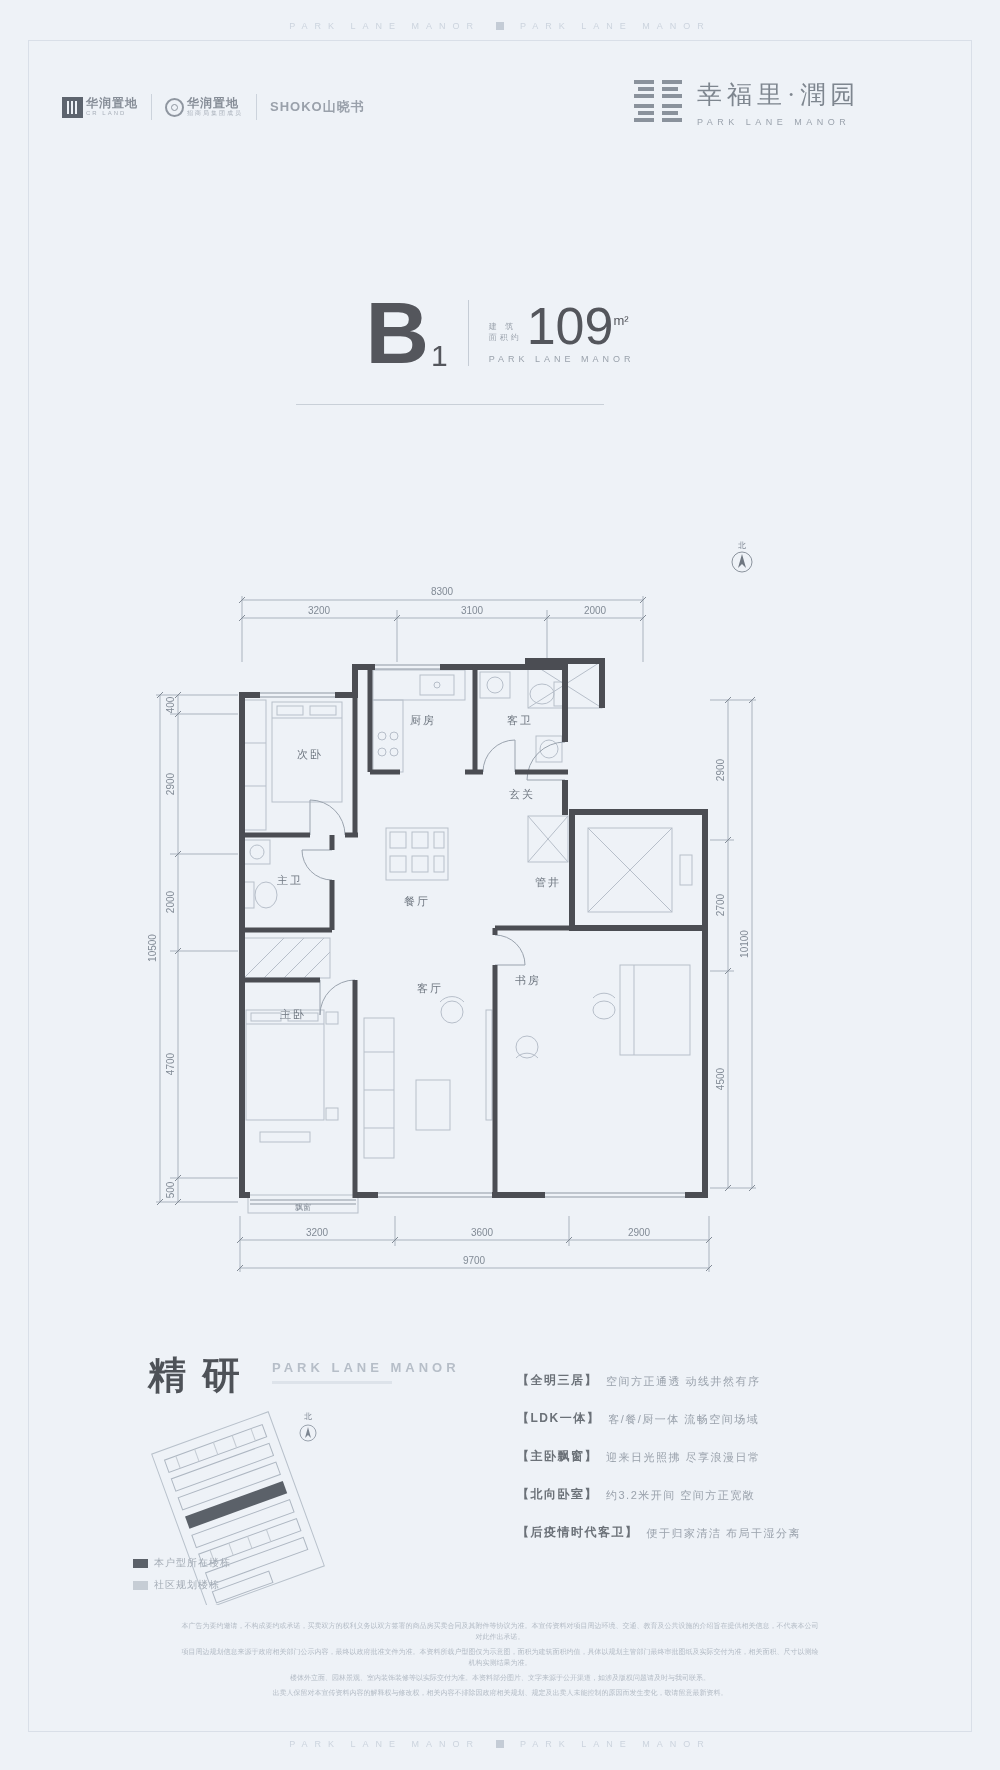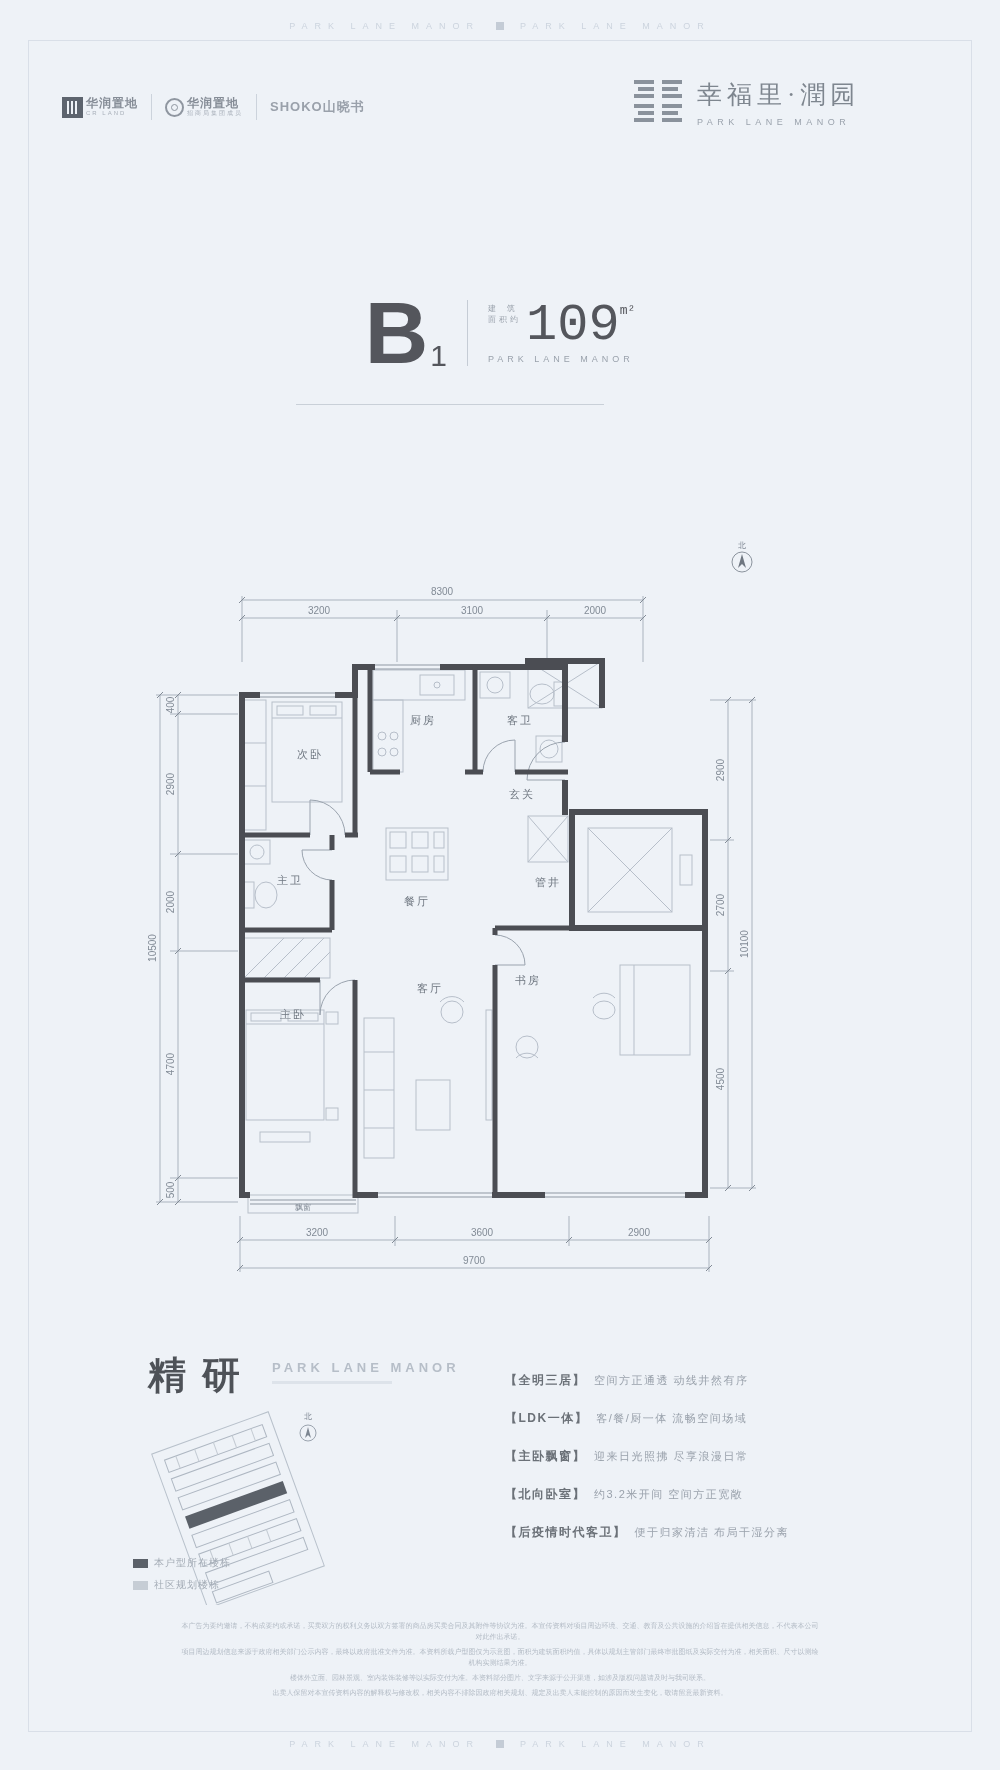--- a/index.html
+++ b/index.html
@@ -27,21 +27,21 @@
   .brand{position:absolute;left:632px;top:76px;display:flex;align-items:center;gap:13px;}
   .brand-text{display:flex;flex-direction:column;}
   .brand-cn{font-size:25px;letter-spacing:5px;color:#7e868f;font-family:"Liberation Serif","DejaVu Serif",serif;}
   .brand-en{font-size:9px;letter-spacing:4.5px;color:#9ba3ad;margin-top:6px;}
   
   .unit{position:absolute;left:0;right:0;top:296px;display:flex;justify-content:center;align-items:center;gap:20px;}
   .unit-code{font-size:88px;font-weight:bold;color:#54565c;line-height:0.85;display:flex;align-items:flex-end;}
   .unit-code sub{font-size:30px;font-weight:normal;line-height:1;margin-left:2px;}
   .unit-div{width:1px;height:66px;background:#c5ccd5;}
   .unit-right{display:flex;flex-direction:column;}
-  .unit-arearow{display:flex;align-items:flex-start;font-family:Liberation Mono, monospace;}
+  .unit-arearow{display:flex;align-items:flex-end;}
   .unit-arealabel{font-size:8px;color:#9aa2ac;line-height:11px;letter-spacing:3px;margin-right:5px;margin-bottom:7px;}
   .unit-areanum{font-size:52px;color:#54565c;line-height:0.9;}
   .unit-areaunit{font-size:13px;color:#54565c;margin-bottom:22px;}
   .unit-brand{font-size:9px;letter-spacing:4px;color:#9aa2ac;margin-top:4px;}
   .unit-line{position:absolute;left:296px;right:396px;top:404px;width:308px;height:1px;background:#c9d0d8;margin:0 auto;}
   .layoutrow{position:absolute;left:0;right:0;top:416px;display:flex;justify-content:center;align-items:center;gap:17px;}
   .layoutrow .seg{font-size:27px;letter-spacing:7px;color:#555960;font-weight:500;}
   .layoutrow .sep{width:1px;height:22px;background:#b9c1ca;}
   
   .plan{position:absolute;left:130px;top:540px;}
@@ -49,21 +49,21 @@
   .dimtxt{font-size:10px;fill:#828b96;}
   .roomtxt{font-size:11px;fill:#6f7781;letter-spacing:2px;}
   .tinytxt{font-size:8px;fill:#828b96;}
   
   .refine{position:absolute;left:148px;top:1350px;display:flex;align-items:flex-start;gap:16px;font-weight:bold;}
   .refine-cn{font-size:38px;letter-spacing:16px;color:#4e5258;font-family:"Liberation Serif","DejaVu Serif",serif;}
   .refine-col{display:flex;flex-direction:column;margin-top:10px;}
   .refine-en{font-size:13px;letter-spacing:4px;color:#b6bec8;}
   .refine-sub{width:120px;height:3px;background:#dde3ea;margin-top:6px;}
   .features{position:absolute;left:505px;top:1372px;width:320px;}
-  .feat{display:flex;align-items:center;margin-bottom:21px;white-space:nowrap;}
+  .feat{display:flex;align-items:flex-end;margin-bottom:21px;white-space:nowrap;margin-left:12px;}
   .feat-tag{font-size:12px;color:#6b7178;font-weight:bold;letter-spacing:1.5px;}
   .feat-desc{font-size:11px;color:#9aa2ac;margin-left:8px;letter-spacing:1.5px;}
   .siteplan{position:absolute;left:138px;top:1405px;}
   .legend{position:absolute;left:133px;top:1556px;display:flex;flex-direction:column;gap:8px;}
   .legend-item{display:flex;align-items:center;gap:6px;}
   .legend-sw{width:15px;height:9px;}
   .legend-sw.dark{background:#5b6169;} .legend-sw.light{background:#c6cdd5;}
   .legend-label{font-size:10px;color:#a3abb5;letter-spacing:1px;}
   .disclaimer{position:absolute;left:180px;right:180px;top:1620px;text-align:center;}
   .disclaimer p{margin:0 0 4px 0;font-size:7px;line-height:11px;color:#b3bbc5;}

